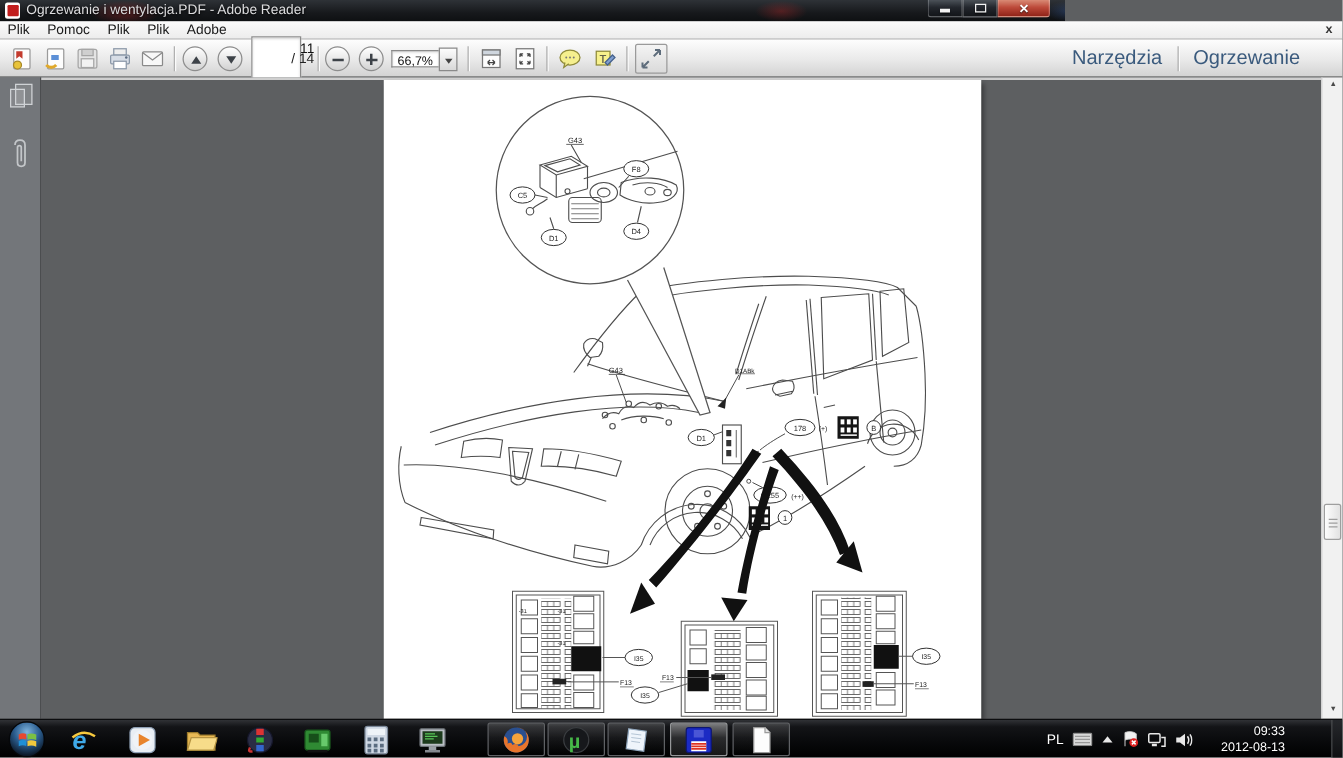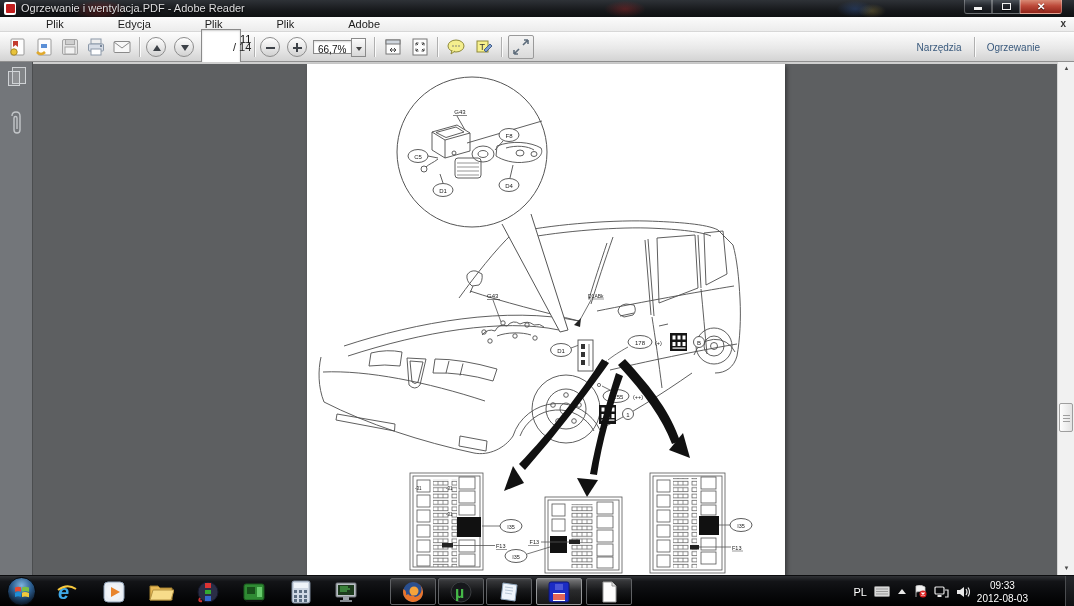--- a/index.html
+++ b/index.html
@@ -1,62 +1,62 @@
 <!DOCTYPE html>
 <html><head>
 <meta charset="utf-8">
 <style>
 * { margin:0; padding:0; box-sizing:border-box; }
 html,body { width:1074px; height:606px; overflow:hidden; font-family:"Liberation Sans",sans-serif; }
 #root { position:relative; width:1074px; height:606px; background:#5d5f61; }
 
 
-.titlebar { position:absolute; left:0; top:0; width:1074px; height:17px;
+.titlebar { position:absolute; left:0; top:0; width:852px; height:17px;
   background:
     radial-gradient(40px 14px at 100px 10px, rgba(190,40,40,.4), transparent 70%),
     radial-gradient(30px 12px at 625px 9px, rgba(190,40,40,.35), transparent 70%),
     radial-gradient(26px 12px at 855px 9px, rgba(60,110,200,.3), transparent 70%),
     radial-gradient(20px 10px at 872px 11px, rgba(220,190,80,.25), transparent 70%),
     linear-gradient(#2e3237, #17191c 60%, #0e1012);
   }
 .pdficon { position:absolute; left:4px; top:2px; width:12px; height:13px; background:#fff; border-radius:2px; }
 .pdficon:before { content:""; position:absolute; left:1.5px; top:2px; width:9px; height:9px; background:#c21e1e; border-radius:1px; }
 .titletext { position:absolute; left:21px; top:2px; font-size:11px; color:#dcdcde; text-shadow:0 1px 2px #000; white-space:nowrap; }
 .winbtns { position:absolute; right:12px; top:0; display:flex; }
 .winbtn { width:28px; height:14px; border:1px solid rgba(255,255,255,.28); border-top:none; background:linear-gradient(rgba(130,140,150,.35), rgba(40,45,55,.4) 45%, rgba(20,23,28,.5)); position:relative; }
 .winbtn.min { border-radius:0 0 0 3px; }
 .winbtn.close { border-radius:0 0 3px 0; width:42px; background:linear-gradient(#d98a75, #bd4a3a 45%, #8f2318); }
 .winbtn .bar { position:absolute; left:9px; top:7px; width:8px; height:2.5px; background:#f2f2f2; box-shadow:0 1px 1px rgba(0,0,0,.6); }
 .winbtn .box { position:absolute; left:9px; top:3px; width:9px; height:7px; border:1.5px solid #f2f2f2; box-shadow:0 1px 1px rgba(0,0,0,.6); }
 .winbtn .x { position:absolute; left:16px; top:1px; color:#fff; font-size:10px; font-weight:bold; text-shadow:0 1px 1px rgba(0,0,0,.7); }
 
 
 .menubar { position:absolute; left:0; top:17px; width:1074px; height:15px; background:linear-gradient(#fbfbfb,#ececec); border-bottom:1px solid #d7d7d7; display:flex; align-items:center; }
-.menuitem { font-size:11px; color:#1a1a1a; padding:0 7px; height:15px; line-height:15px;margin-left:40px; }
+.menuitem { font-size:11px; color:#1a1a1a; padding:0 7px; height:15px; line-height:15px; }
 .menuitem:first-child { padding-left:6px; }
 .docclose { position:absolute; right:8px; top:1px; font-size:10px; color:#333; font-weight:bold; }
 
 
 .toolbar { position:absolute; left:0; top:32px; width:1074px; height:30px; background:linear-gradient(#fdfdfd,#e9e9e9 55%,#d3d3d3); border-bottom:1px solid #8f8f8f; }
 .tb { position:absolute; top:3px; height:24px; display:flex; align-items:center; justify-content:center; }
 .sep { position:absolute; top:5px; width:1px; height:20px; background:#b0b0b0; box-shadow:1px 0 0 #fbfbfb; }
 .circlebtn { width:20px; height:20px; border-radius:50%; border:1px solid #8d8d8d; background:linear-gradient(#ffffff,#d2d2d2); position:relative; }
 .arr-up:before { content:""; position:absolute; left:5.5px; top:7px; border:4px solid transparent; border-bottom:6px solid #3d4248; border-top:none; }
 .arr-dn:before { content:""; position:absolute; left:5.5px; top:7px; border:4px solid transparent; border-top:6px solid #3d4248; border-bottom:none; }
 .minus:before { content:""; position:absolute; left:4.5px; top:8.5px; width:9px; height:2.5px; background:#3d4248; }
 .plus:before { content:""; position:absolute; left:4.5px; top:8.5px; width:9px; height:2.5px; background:#3d4248; }
 .plus:after { content:""; position:absolute; left:7.8px; top:5.2px; width:2.5px; height:9px; background:#3d4248; }
 .pagebox { width:27px; height:36px; background:#fff; border:1px solid #8a8a8a; box-shadow:inset 0 1px 2px rgba(0,0,0,.2); font-size:11px; text-align:center; line-height:18px; color:#111;padding-left:38px; }
 .pagetotal { font-size:11px; color:#222; margin-left:5px; }
 .zoombox { width:38px; height:14px; background:#fff; border:1px solid #8a8a8a; border-right:none; box-shadow:inset 0 1px 2px rgba(0,0,0,.15); font-size:10px; line-height:18px; color:#111; padding-left:4px; }
 .zoomdrop { width:15px; height:19px; border:1px solid #8a8a8a; background:linear-gradient(#fcfcfc,#d8d8d8); position:relative; }
 .zoomdrop:before { content:""; position:absolute; left:4px; top:8px; border:3.5px solid transparent; border-top:4px solid #444; }
 .btnframe { border:1px solid #9a9a9a; border-radius:2px; background:linear-gradient(#f4f4f4,#dadada); }
 .rightlabels { position:absolute; right:22px; top:3px; height:24px; display:flex; align-items:center; }
-.rlabel { font-size:10px; color:#3a5a7d; padding:0 12px; }
+.rlabel { font-size:16px; color:#3a5a7d; padding:0 12px; }
 .rsep { width:1px; height:20px; background:#b0b0b0; box-shadow:1px 0 0 #fbfbfb; }
 
 
 .sidepanel { position:absolute; left:0; top:62px; width:33px; height:513px; background:#73767a; border-right:1px solid #4b4d4f; }
 .pagesicon { position:absolute; left:8px; top:9px; width:12px; height:15px; border:1px solid #cfd2d5; background:rgba(255,255,255,.12); }
 .pagesicon:before { content:""; position:absolute; left:3px; top:-5px; width:12px; height:15px; border:1px solid #cfd2d5; background:rgba(255,255,255,.1); }
 
 
 .docarea { position:absolute; left:33px; top:62px; width:1024px; height:513px; background:#5d5f61; border-top:2px solid #cfcfcf; }
 .page { position:absolute; left:307px; top:64px; width:478px; height:511px; background:#fff; box-shadow:2px 2px 4px rgba(0,0,0,.4); }
@@ -68,21 +68,21 @@
 .scr-thumb { position:absolute; left:1px; top:341px; width:14px; height:29px; background:linear-gradient(90deg,#fdfdfd,#e2e2e2); border:1px solid #9e9e9e; border-radius:2px; }
 .scr-thumb:before { content:""; position:absolute; left:3px; top:11px; width:7px; height:1px; background:#9e9e9e; box-shadow:0 3px 0 #9e9e9e, 0 6px 0 #9e9e9e; }
 
 
 .taskbar { position:absolute; left:0; top:575px; width:1074px; height:31px; background:linear-gradient(#303236, #131417 18%, #090a0c 55%, #000); border-top:1px solid #0c0d0f; }
 .tbicon { position:absolute; top:3px; width:26px; height:26px; display:flex; align-items:center; justify-content:center; }
 .tbtn { position:absolute; top:2px; width:46px; height:27px; border:1px solid #5f6164; border-radius:2px; background:linear-gradient(rgba(255,255,255,.16), rgba(255,255,255,.05) 45%, rgba(0,0,0,.25)); display:flex; align-items:center; justify-content:center; }
 .tbtn.active { background:linear-gradient(rgba(255,255,255,.42), rgba(255,255,255,.13) 45%, rgba(90,90,90,.25)); border-color:#96989a; }
 .tray { position:absolute; right:46px; top:0; height:31px; display:flex; align-items:center; gap:7px; color:#fff; }
 .traytext { font-size:11px; color:#fff; text-shadow:0 1px 1px #000; }
-.clock { text-align:center; font-size:10px; color:#fff; line-height:13px; text-shadow:0 1px 1px #000; margin-left:0; }
+.clock { text-align:right; font-size:10px; color:#fff; line-height:13px; text-shadow:0 1px 1px #000; margin-left:16px; }
 .showdesk { position:absolute; right:0; top:0; width:9px; height:31px; background:linear-gradient(#26282c,#0e0f11); border-left:1px solid #4a4c4f; }
 
 
 .orb { position:absolute; left:7px; top:1px; width:29px; height:29px; border-radius:50%;
   background:radial-gradient(circle at 50% 28%, #7fb4dd 0%, #2b5d8f 42%, #0d1b2c 78%, #000); border:1px solid #05070a; }
 .orbflag { position:absolute; left:6px; top:7px; width:16px; height:14px; }
 </style>
 </head>
 <body>
 
@@ -99,21 +99,21 @@
           <div class="box"></div>
         </div>
       <div class="winbtn close">
           <div class="x">✕</div>
         </div>
     </div>
   </div>
 
   <div class="menubar">
     <div class="menuitem">Plik</div>
-    <div class="menuitem">Edycja</div>
+    <div class="menuitem">Pomoc</div>
     <div class="menuitem">Plik</div>
     <div class="menuitem">Plik</div>
     <div class="menuitem">Adobe</div>
     <div class="docclose">x</div>
   </div>
 
   <div class="toolbar">
     <div class="tb" style="left:6px;width:24px;">
       <svg width="22" height="22">
           <rect x="4" y="3" width="13" height="16" rx="1" fill="#fdfdfd" stroke="#9a9a9a"></rect>
@@ -606,18 +606,18 @@
           <rect x="1" y="1" width="9" height="7" rx="1" fill="none" stroke="#e8e8e8" stroke-width="1.2"></rect>
           <rect x="3.5" y="9" width="4" height="2" fill="#e8e8e8"></rect>
           <path d="M11,11 L14,11 L14,4 L11,4" fill="none" stroke="#e8e8e8" stroke-width="1.2"></path>
         </svg>
       <svg width="14" height="12">
           <path d="M1,4 L4,4 L8,1 L8,11 L4,8 L1,8 Z" fill="#e8e8e8"></path>
           <path d="M10,3 Q12,6 10,9 M12,1.5 Q15,6 12,10.5" stroke="#e8e8e8" stroke-width="1.2" fill="none"></path>
         </svg>
       <div class="clock">
         <div>09:33</div>
-        <div>2012-08-03</div>
+        <div>2012-08-13</div>
       </div>
     </div>
     <div class="showdesk"></div>
   </div>
 </div>
 
 </body></html>

